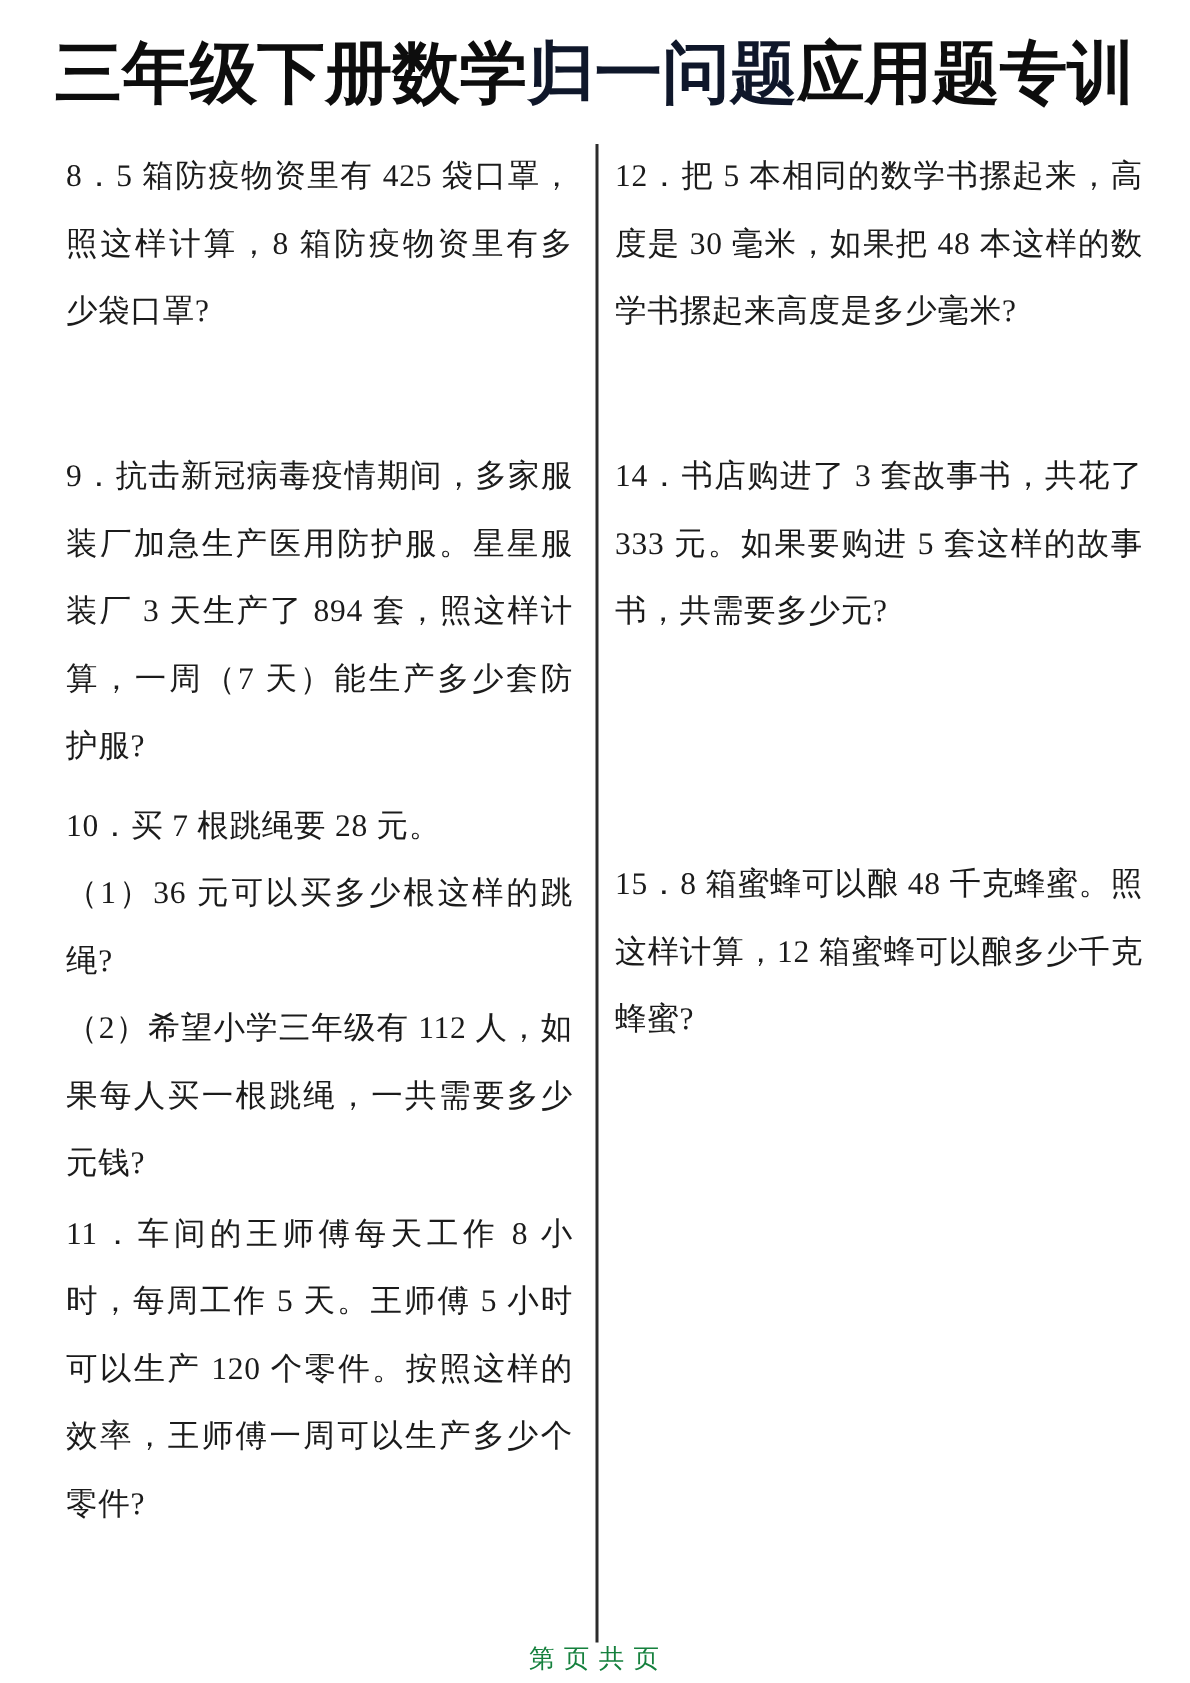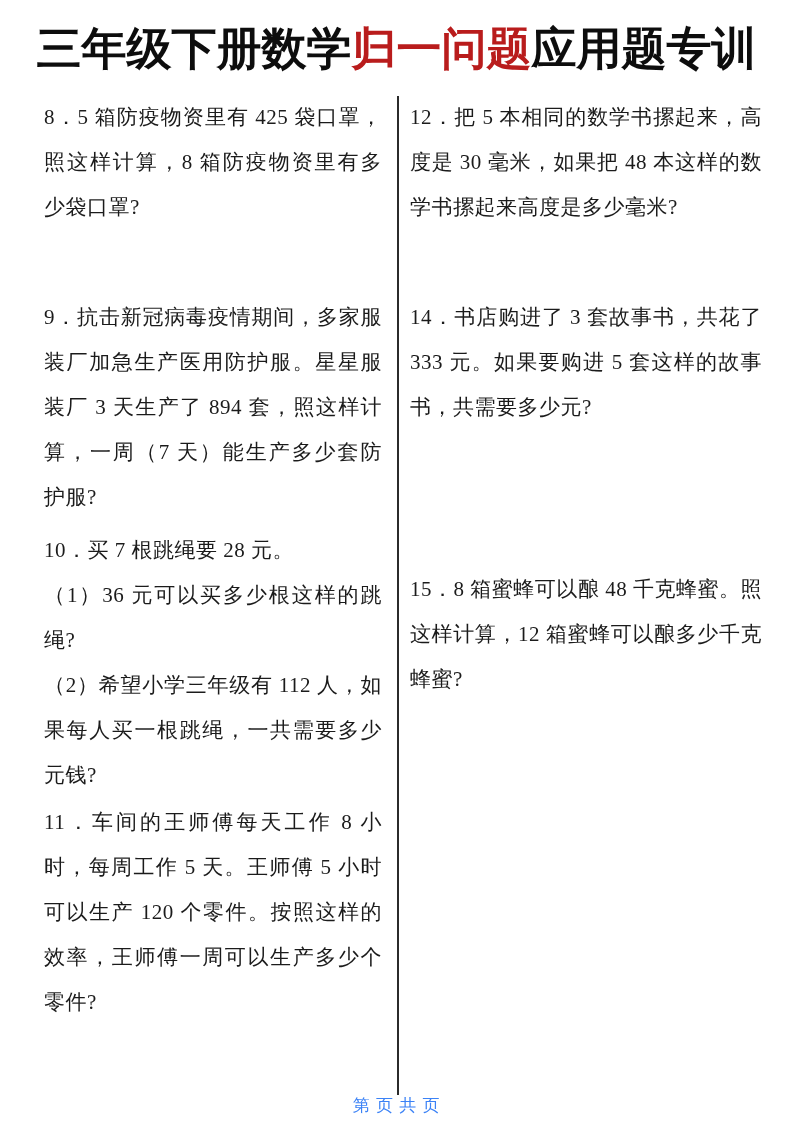--- a/index.html
+++ b/index.html
@@ -67,29 +67,29 @@
   }
   .footer {
     position: absolute;
     top: 1094px;
     left: 0;
     width: 100%;
     text-align: center;
     font-size: 17px;
     line-height: 24px;
     letter-spacing: 1px;
-    color: #3b82f6;
+    color: #15803d;
   }
 </style>
 </head>
 <body>
 
 <div class="page">
 
-  <h1 class="title"><span>三年级下册数学</span><span class="hl" style="color: #b91c1c;">归一问题</span><span>应用题专训</span></h1>
+  <h1 class="title"><span>三年级下册数学</span><span class="hl" style="color: #0f172a;">归一问题</span><span>应用题专训</span></h1>
 
   <div class="divider"></div>
 
   <div class="content">
 
     <div class="col col-left">
       <div class="problem row1">
         <p>8．5 箱防疫物资里有 425 袋口罩，照这样计算，8 箱防疫物资里有多少袋口罩?</p>
       </div>
       <div class="problem row2">

